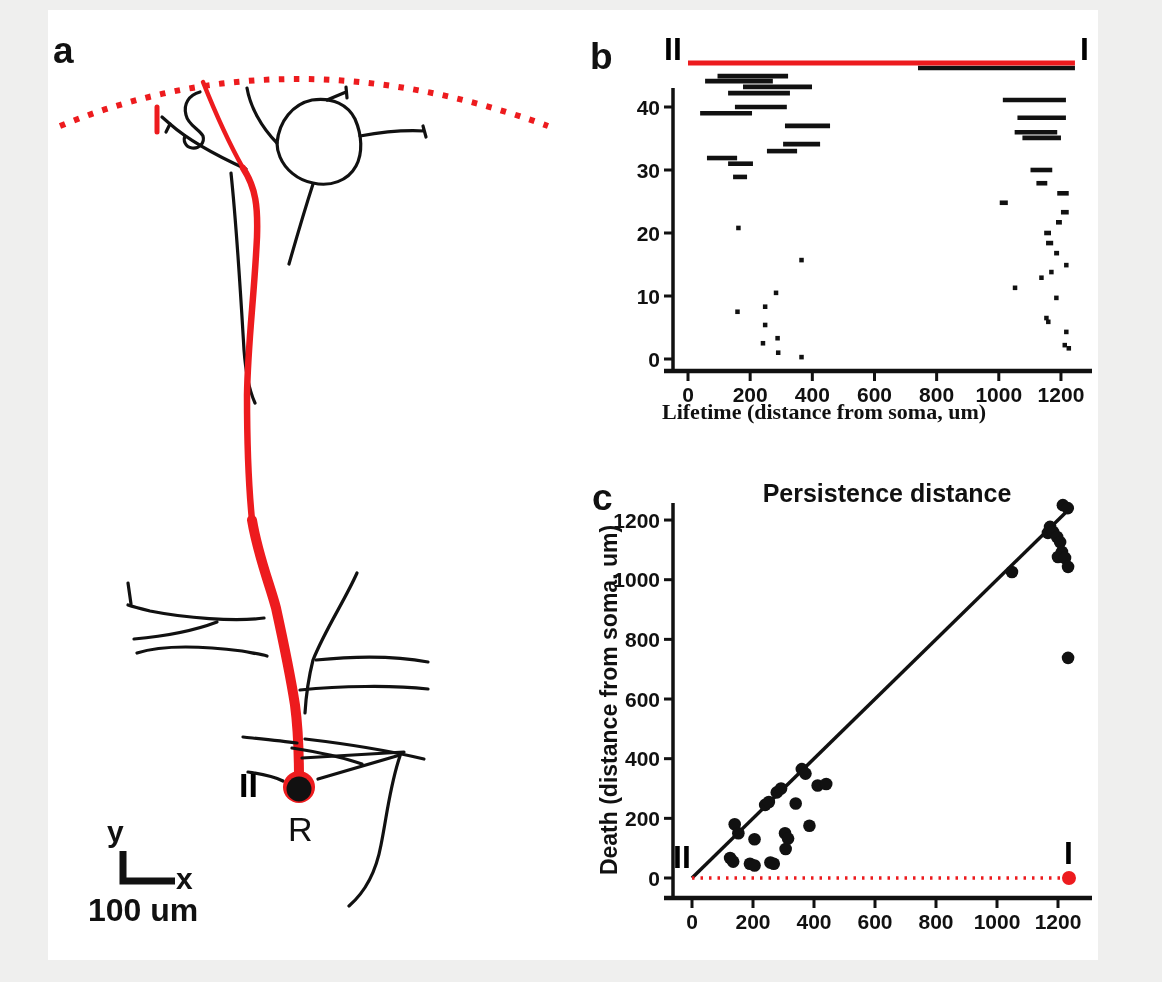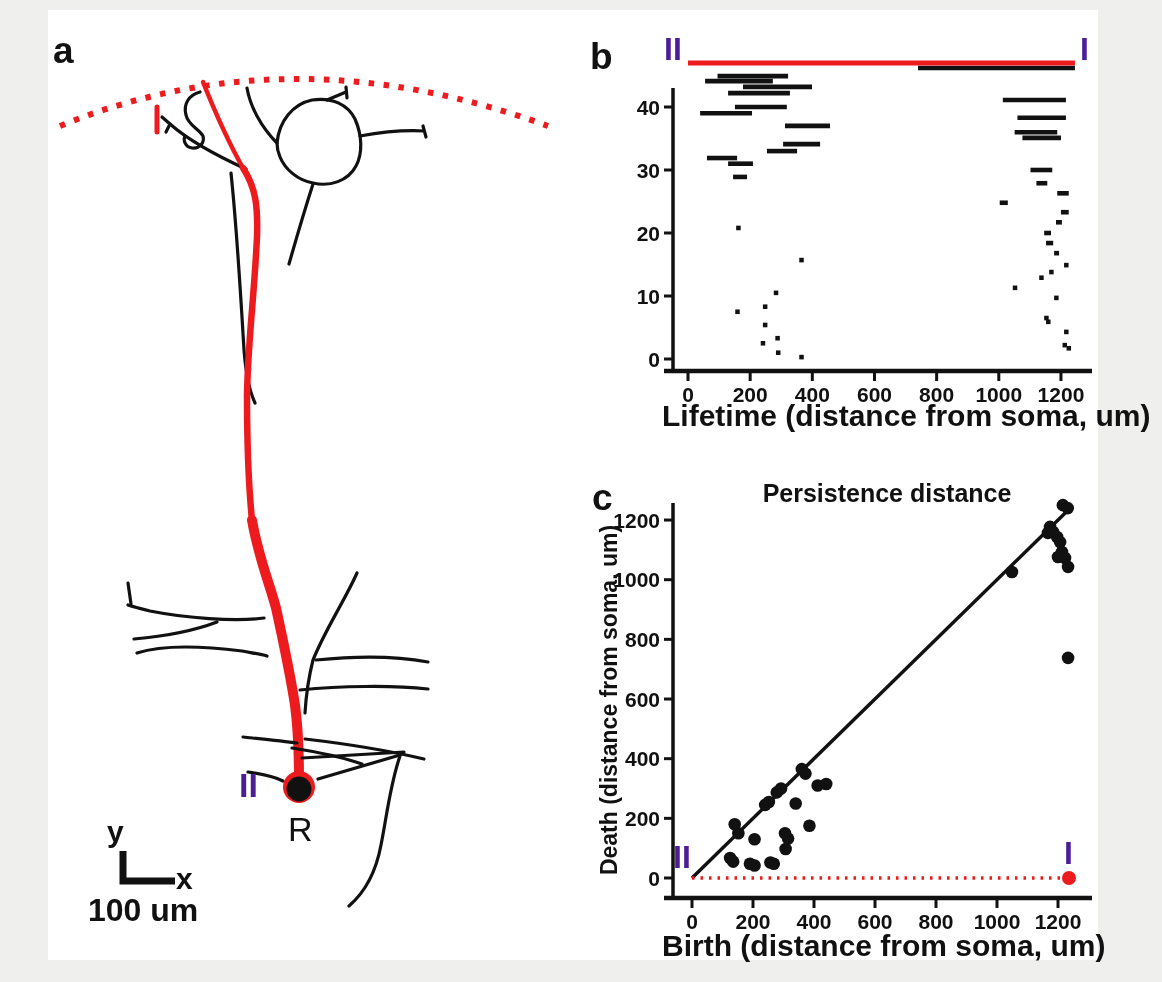--- a/index.html
+++ b/index.html
@@ -23,26 +23,26 @@
   }
   .lbl{
     position:absolute;
     color:#111;
     font-weight:700;
     line-height:1;
     white-space:nowrap;
   }
   .panel-letter{font-size:37px;}
   .title{font-size:25px;text-align:center;width:430px;}
-  .axis-label{font-size:30px;text-align:center;width:440px;}
+  .axis-label{font-size:22px;text-align:left;width:440px;font-family:Liberation Serif, serif;}
   .ylabel-rot{
     font-size:23px;
     transform:translate(-50%,-50%) rotate(-90deg);
   }
-  .red{color:#4c1d95;}
+  .red{color:#000000;}
   .marker{font-size:32px;}
   .marker-a{font-size:34px;}
   .neuron-lbl{font-size:30px;}
   .root-lbl{font-size:34px;font-weight:400;}
   .scale-lbl{font-size:32px;}
 </style>
 </head>
 <body>
 
 <div class="page">
@@ -245,21 +245,20 @@
       </g>
   </svg>
 
   <div class="lbl panel-letter" style="left:53px;top:32px;">a</div>
   <div class="lbl panel-letter" style="left:590px;top:38px;">b</div>
   <div class="lbl panel-letter" style="left:592px;top:479px;">c</div>
 
   <div class="lbl title" style="left:672px;top:481px;">Persistence distance</div>
 
   <div class="lbl axis-label" style="left:662px;top:401px;">Lifetime (distance from soma, um)</div>
-  <div class="lbl axis-label" style="left:662px;top:931px;">Birth (distance from soma, um)</div>
   <div class="lbl ylabel-rot" style="left:609px;top:700px;">Death (distance from soma, um)</div>
 
   <div class="lbl red marker" style="left:664px;top:33px;">II</div>
   <div class="lbl red marker" style="left:1080px;top:33px;">I</div>
   <div class="lbl red marker" style="left:673px;top:841px;">II</div>
   <div class="lbl red marker" style="left:1064px;top:837px;">I</div>
 
   <div class="lbl red marker-a" style="left:239px;top:768px;">II</div>
   <div class="lbl root-lbl" style="left:288px;top:812px;">R</div>
   <div class="lbl neuron-lbl" style="left:107px;top:817px;">y</div>

